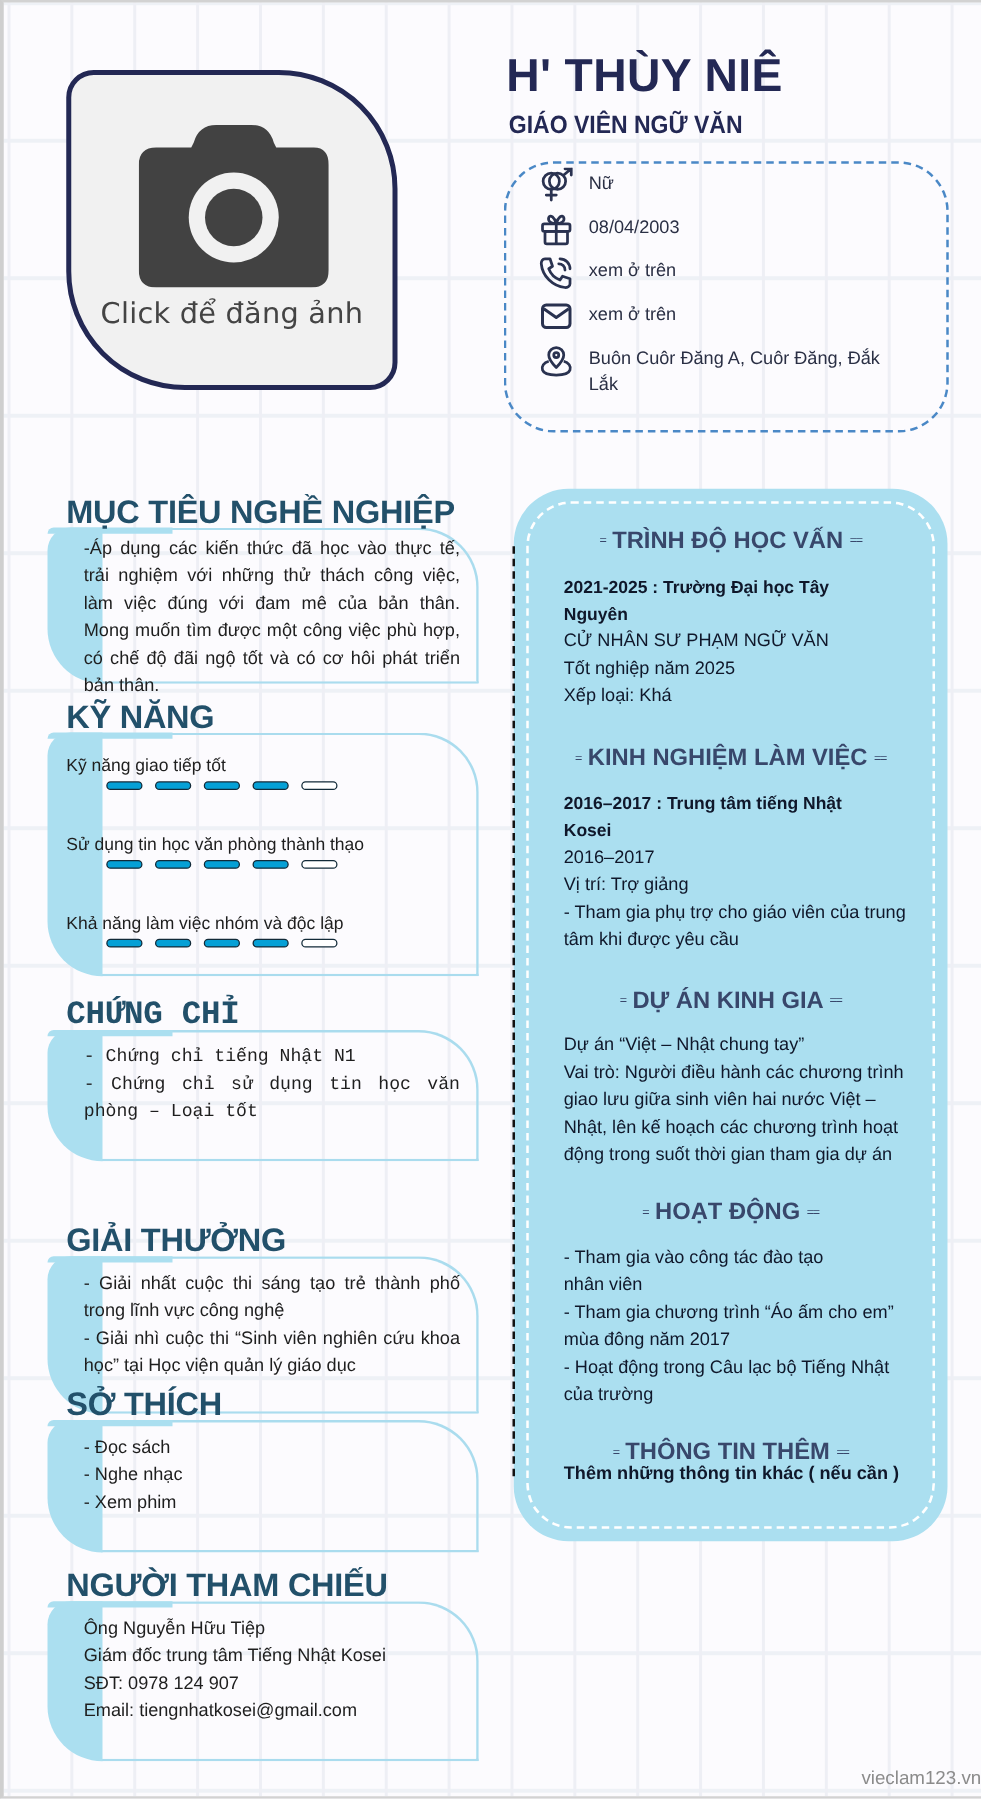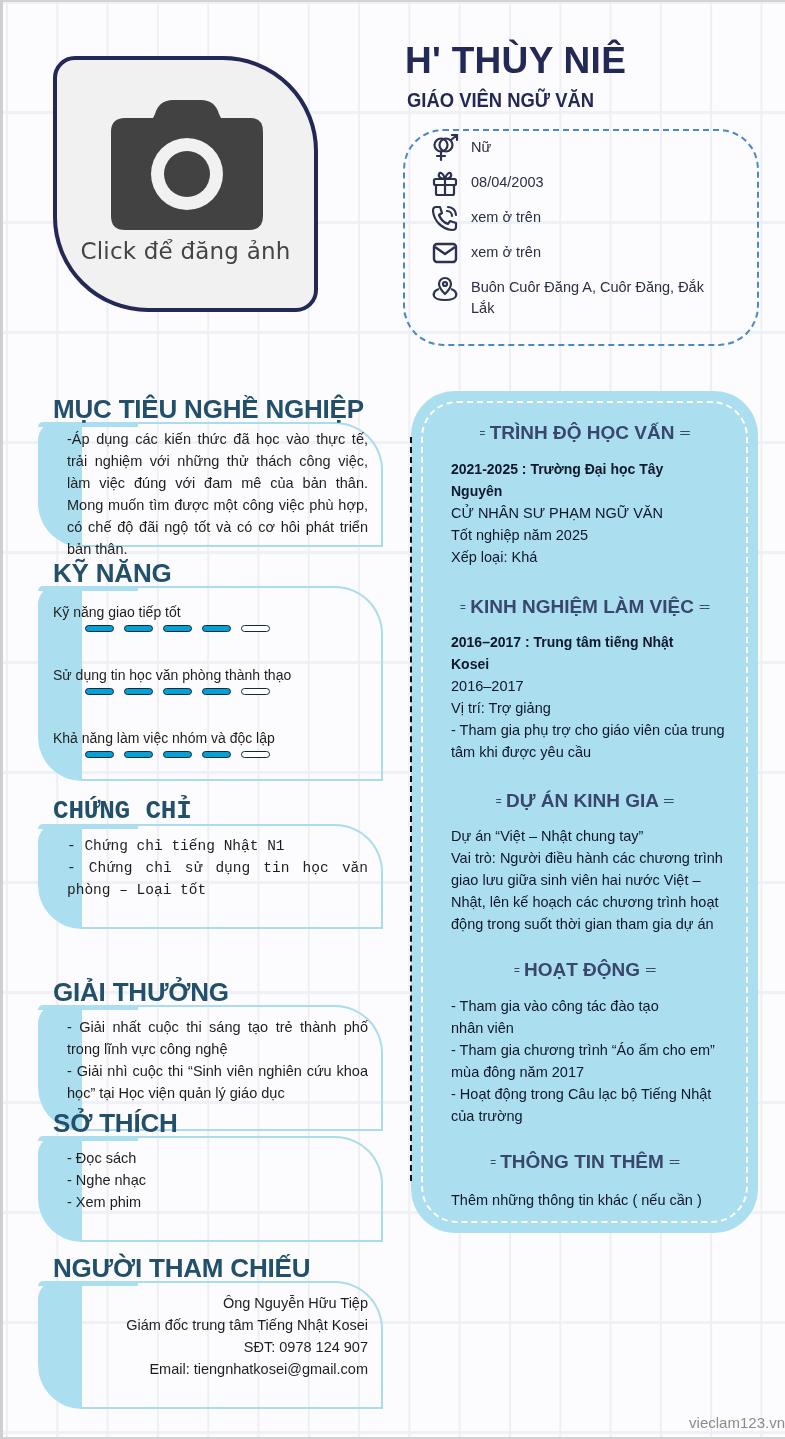--- a/index.html
+++ b/index.html
@@ -248,21 +248,21 @@
       <div>- Nghe nhạc</div>
       <div>- Xem phim</div>
     </div>
   </div>
 
   <div class="sec" style="top:1257px; height:150px;">
     <div class="box"></div>
     <div class="shape"></div>
     <div class="strip"></div>
     <h2>NGƯỜI THAM CHIẾU</h2>
-    <div class="content" style="top:33px;text-align:right;">
+    <div class="content" style="top:33px;">
       <div>Ông Nguyễn Hữu Tiệp</div>
       <div>Giám đốc trung tâm Tiếng Nhật Kosei</div>
       <div>SĐT: 0978 124 907</div>
       <div>Email: tiengnhatkosei@gmail.com</div>
     </div>
   </div>
 
   <div class="right">
     <div class="inner"></div>
     <div class="blackline"></div>
@@ -310,17 +310,17 @@
       <div style="width:215px;">- Tham gia vào công tác đào tạo nhân viên</div>
       <div>- Tham gia chương trình “Áo ấm cho em” mùa đông năm 2017</div>
       <div>- Hoạt động trong Câu lạc bộ Tiếng Nhật của trường</div>
     </div>
 
     <div class="rsec-title" style="top:760px;">
       <span class="deco">=</span>
       <span>THÔNG TIN THÊM</span>
       <span class="deco">==</span>
     </div>
-    <div class="rcontent" style="top:798px;">Thêm những thông tin khác ( nếu cần )</div>
+    <div class="rcontent" style="top:777px;font-weight:bold;">Thêm những thông tin khác ( nếu cần )</div>
   </div>
 
   <div class="watermark">vieclam123.vn</div>
 </div>
 
 </body></html>

